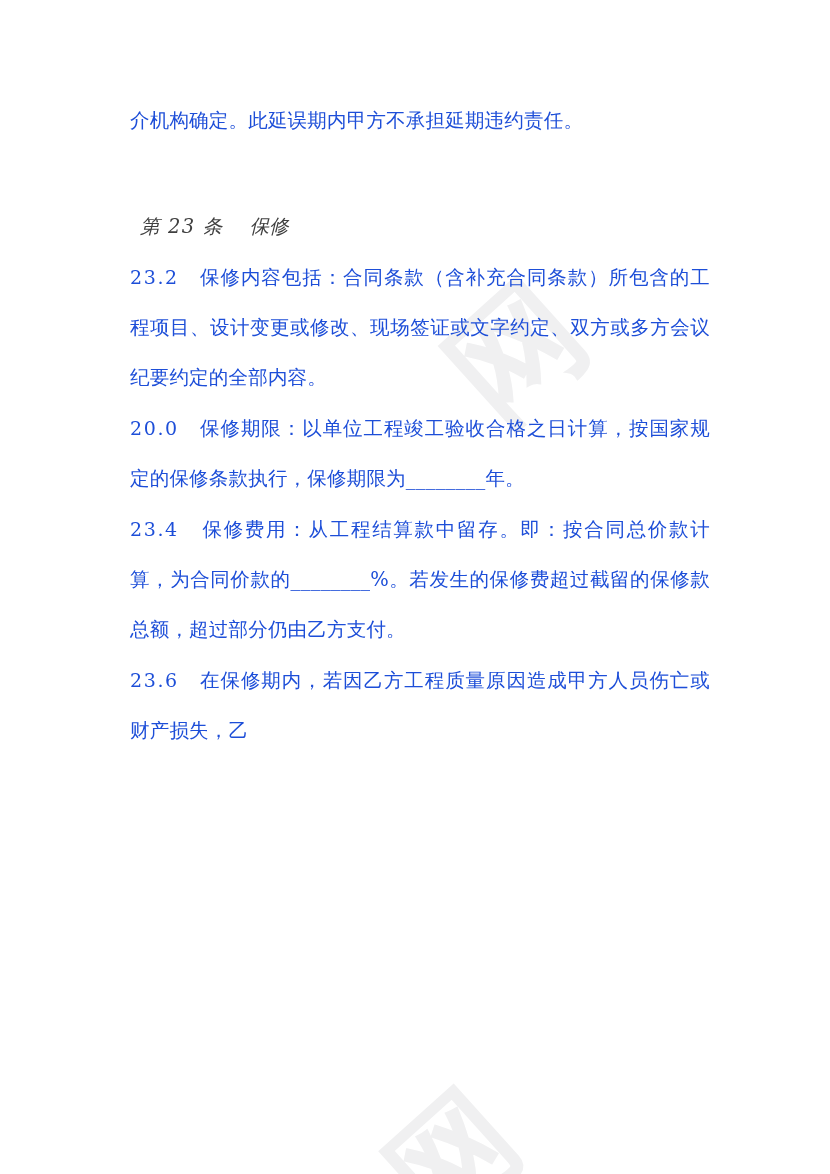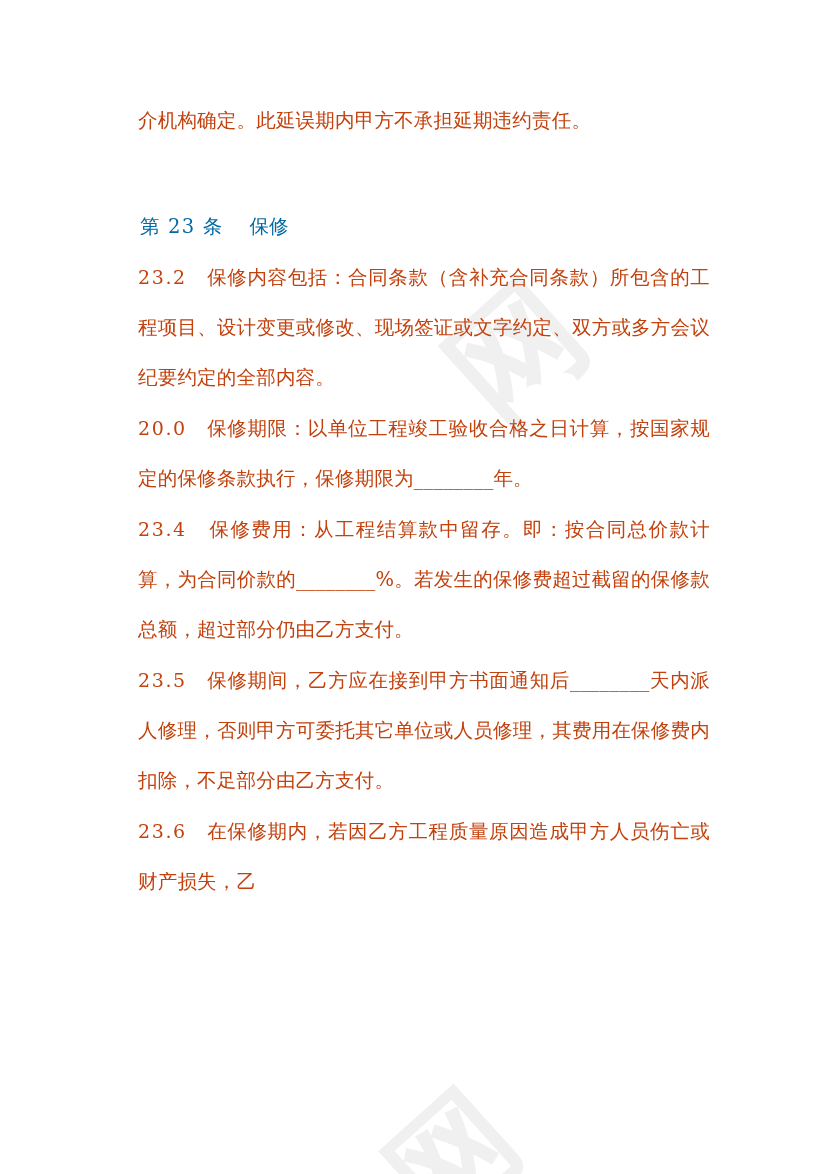--- a/index.html
+++ b/index.html
@@ -47,46 +47,47 @@
   #content {
     position: absolute;
     left: 122px;
     top: 96px;
     width: 588px;
   }
 
   .para {
     font-size: 19.5px;
     line-height: 50px;
-    color: #c2410c;
+    color: #1d4ed8;
     text-align: justify;
     text-justify: inter-ideograph;
     letter-spacing: 0.2px;
-    margin: 0 0 0 16px;
+    margin: 0 0 0 8px;
     word-break: break-all;
   }
 
   .para + .para {
     margin-top: 0;
   }
 
   
   .num {
     font-family: "DejaVu Serif", "Liberation Serif", serif;
     letter-spacing: 1.6px;
     font-size: 19px;
   }
   .gap-lg { height: 56px; }
 
   .heading {
     font-size: 19.5px;
     line-height: 50px;
-    color: #0369a1;
+    color: #404040;
     padding-left: 18px;
     letter-spacing: 0.2px;
+    font-style: italic;
   }
   .heading .hnum {
     font-family: "DejaVu Serif", "Liberation Serif", serif;
     letter-spacing: 1.2px;
   }
   .heading .htitle {
     margin-left: 26px;
   }
 </style>
 </head>
@@ -117,22 +118,19 @@
     </p>
 
     <p class="para">
       <span class="num">20.0</span>&nbsp;&nbsp;&nbsp;<span>保修期限：以单位工程竣工验收合格之日计算，按国家规定的保修条款执行，保修期限为________年。</span>
     </p>
 
     <p class="para">
       <span class="num">23.4</span>&nbsp;&nbsp;&nbsp;<span>保修费用：从工程结算款中留存。即：按合同总价款计算，为合同价款的________%。若发生的保修费超过截留的保修款总额，超过部分仍由乙方支付。</span>
     </p>
 
-    <p class="para">
-      <span class="num">23.5</span>&nbsp;&nbsp;&nbsp;<span>保修期间，乙方应在接到甲方书面通知后________天内派人修理，否则甲方可委托其它单位或人员修理，其费用在保修费内扣除，不足部分由乙方支付。</span>
-    </p>
 
     <p class="para">
       <span class="num">23.6</span>&nbsp;&nbsp;&nbsp;<span>在保修期内，若因乙方工程质量原因造成甲方人员伤亡或财产损失，乙</span>
     </p>
 
   </div>
 </div>
 
 </body></html>

